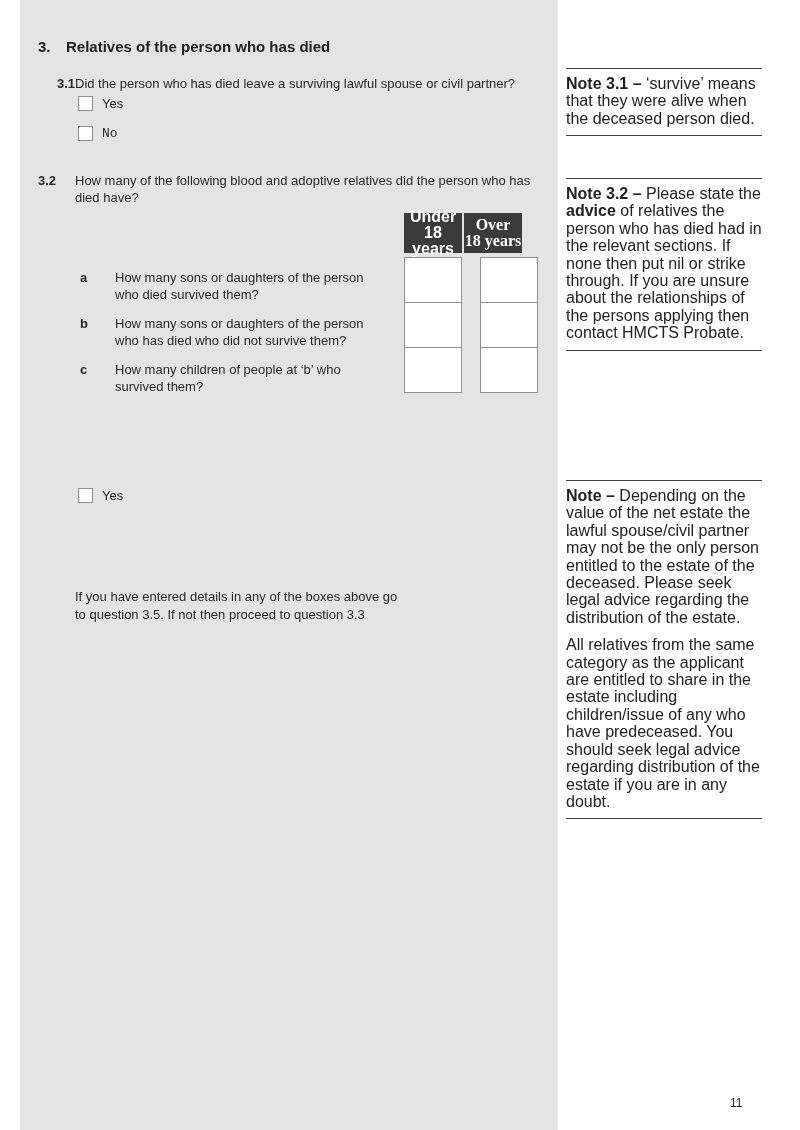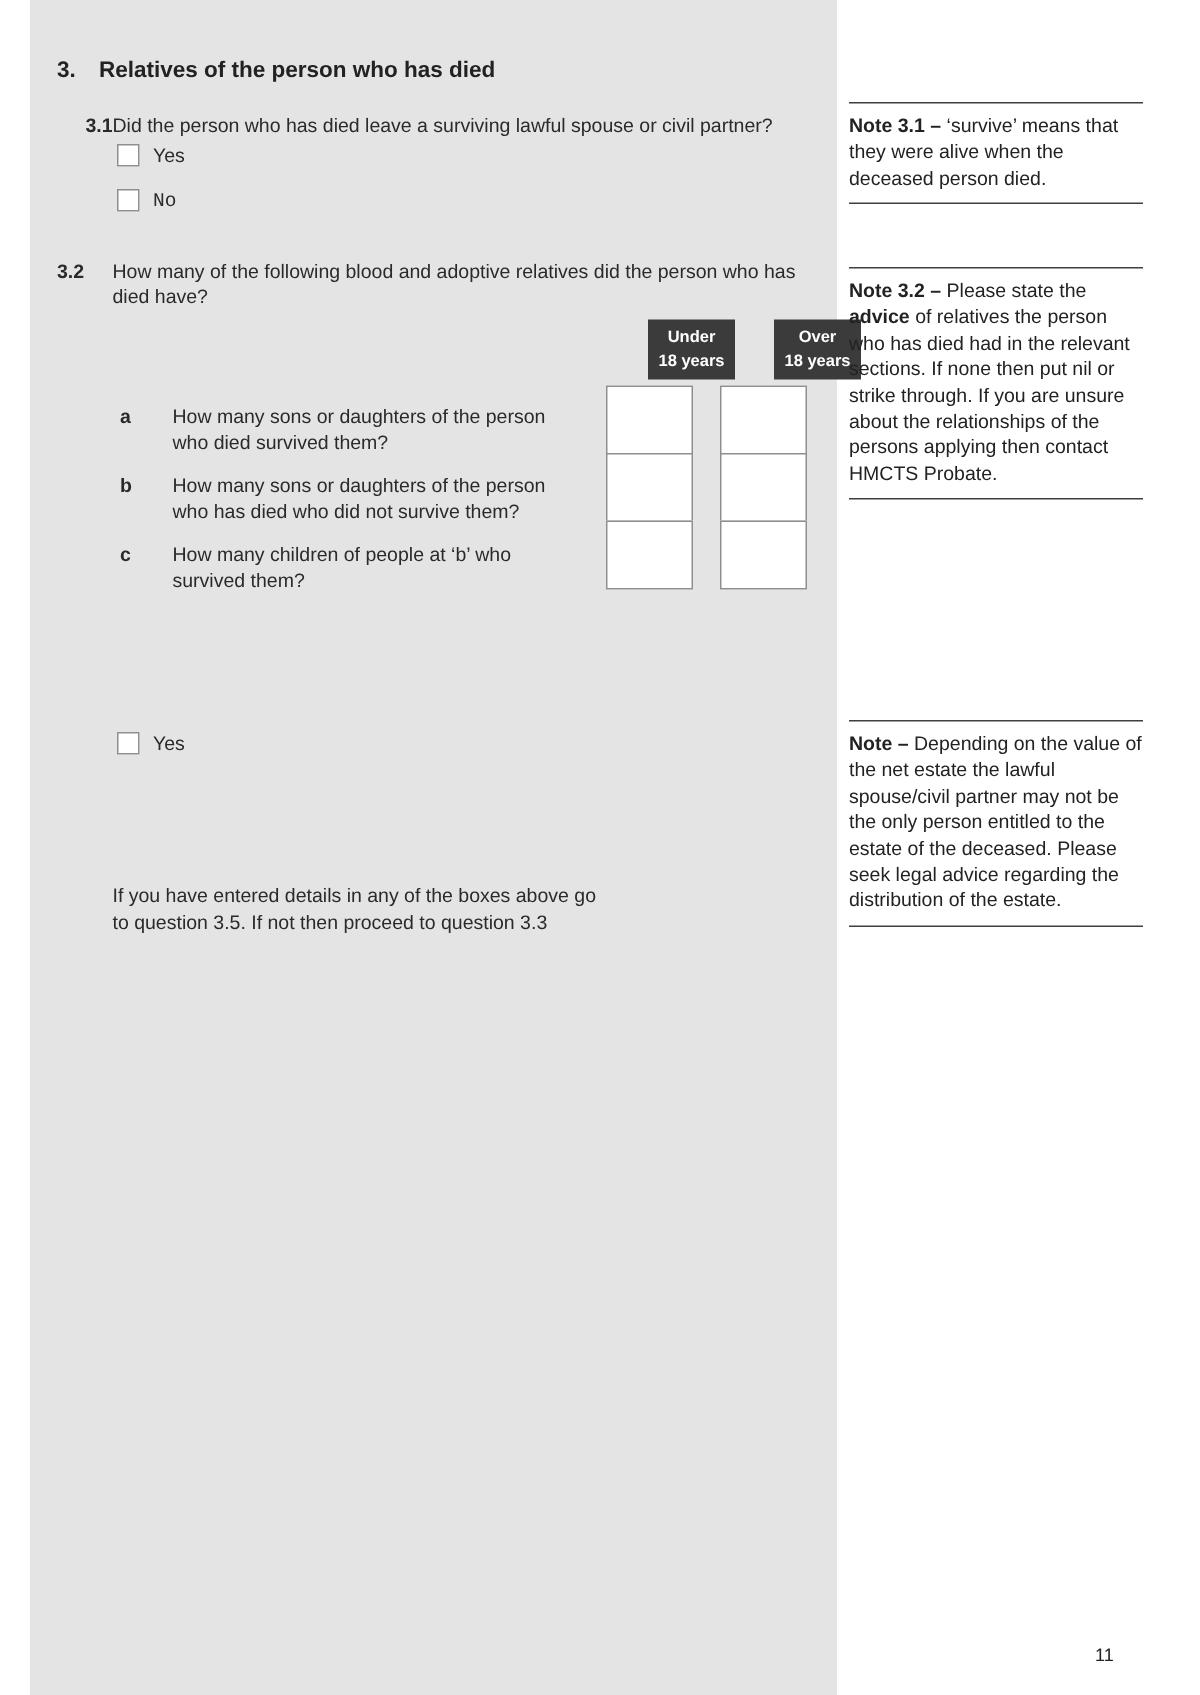--- a/index.html
+++ b/index.html
@@ -45,26 +45,26 @@
   .cb-no-31  { top: 126px; font-family: Liberation Mono, monospace; }
   .cb-yes-confirm { top: 488px; }
   .checkbox {
     width: 15px; height: 15px; background: #ffffff;
     border: 1px solid #8f8f8f; display: inline-block; cursor: pointer;
   }
 
   
   .col-header {
     position: absolute; top: 213px; width: 58px; height: 40px;
-    background: #3b3b3b; color: #ffffff; font-weight: bold; font-size: 11px;
+    background: #3b3b3b; color: #ffffff; font-weight: bold; font-size: 16px;
     display: flex; flex-direction: column; justify-content: center; align-items: center;
-    line-height: 16px; text-align: center; margin-left: 28px;
+    line-height: 16px; text-align: center;
   }
   .col-under-h { left: 384px; }
-  .col-over-h  { left: 468px; }
+  .col-over-h  { left: 444px; font-family: Liberation Serif, serif; }
 
   .numbox-col { position: absolute; top: 257px; width: 58px; display: flex; flex-direction: column; }
   .col-under { left: 384px; }
   .col-over  { left: 460px; }
   .num-input {
     width: 58px; height: 46px; background: #ffffff;
     border: 1px solid #8f8f8f; outline: none;
     font-family: inherit; font-size: 14px; text-align: center; padding: 0;
   }
   .num-input + .num-input { margin-top: -1px; }
@@ -83,21 +83,21 @@
   }
   .routing-text {
     position: absolute; left: 55px; top: 543px; width: 336px; line-height: 1.4; margin-top: 45px;
   }
 
   
   .note {
     position: absolute; left: 566px; width: 196px;
     border-top: 1.5px solid #3f3f3f; border-bottom: 1.5px solid #3f3f3f;
     padding: 6px 0 8px 0;
-    font-size: 13px; line-height: 17.4px; color: #222;
+    font-size: 16px; line-height: 17.4px; color: #222;
   }
   .note-31 { top: 68px; }
   .note-32 { top: 178px; }
   .note-general { top: 480px; }
   .note p { margin: 0; }
   .note p + p { margin-top: 10px; }
   .note b { font-weight: bold; }
 
   .page-number {
     position: absolute; left: 730px; top: 1096px; width: 30px;
@@ -179,15 +179,16 @@
 <div class="note note-31">
   <p><b>Note 3.1 –</b><span> ‘survive’ means that they were alive when the deceased person died.</span></p>
 </div>
 
 <div class="note note-32">
   <p><b>Note 3.2 –</b><span> Please state the </span><b>advice</b><span> of relatives the person who has died had in the relevant sections. If none then put nil or strike through. If you are unsure about the relationships of the persons applying then contact HMCTS Probate.</span></p>
 </div>
 
 <div class="note note-general">
   <p><b>Note –</b><span> Depending on the value of the net estate the lawful spouse/civil partner may not be the only person entitled to the estate of the deceased. Please seek legal advice regarding the distribution of the estate.</span></p>
+  <p>All relatives from the same category as the applicant are entitled to share in the estate including children/issue of any who have predeceased. You should seek legal advice regarding distribution of the estate if you are in any doubt.</p>
 </div>
 
 <div class="page-number">11</div>
 
 </body></html>

